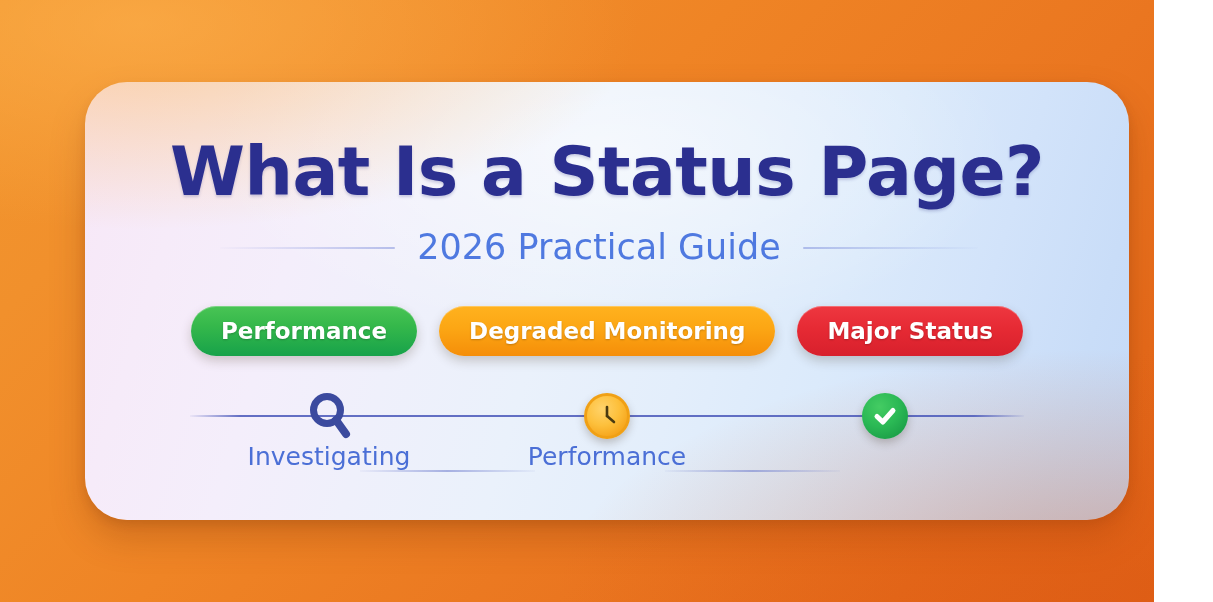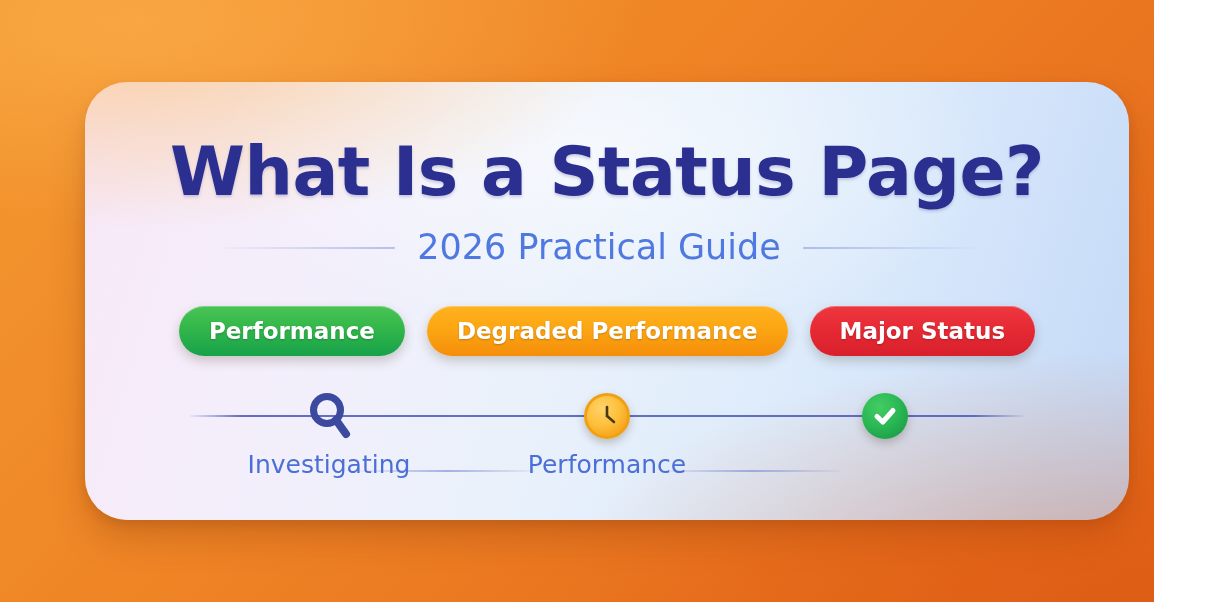--- a/index.html
+++ b/index.html
@@ -193,21 +193,21 @@
     align-items: center;
   }
   .tl-icon-wrap {
     height: 56px;
     display: flex;
     align-items: center;
     justify-content: center;
     margin-top: 0px;
   }
   .tl-label {
-    margin-top: 8px;
+    margin-top: 0;
     font-family: "DejaVu Sans", sans-serif;
     font-size: 25px;
     color: #4b6fd6;
     line-height: 1;
     white-space: nowrap;
     position: relative;
     z-index: 3;
     padding: 0 14px;
     background: transparent;
   }
@@ -253,21 +253,21 @@
       <div class="title">What Is a Status Page?</div>
 
       <div class="subtitle-row">
         <span class="sub-rule left"></span>
         <span class="subtitle">2026 Practical Guide</span>
         <span class="sub-rule right"></span>
       </div>
 
       <div class="badges">
         <div class="badge green">Performance</div>
-        <div class="badge orange">Degraded Performance</div>
+        <div class="badge orange">Degraded Monitoring</div>
         <div class="badge red">Major Status</div>
       </div>
 
       <div class="timeline">
         <div class="tl-track"></div>
         <div class="tl-label-rule r1"></div>
         <div class="tl-label-rule r2"></div>
 
         <div class="tl-nodes">
 

